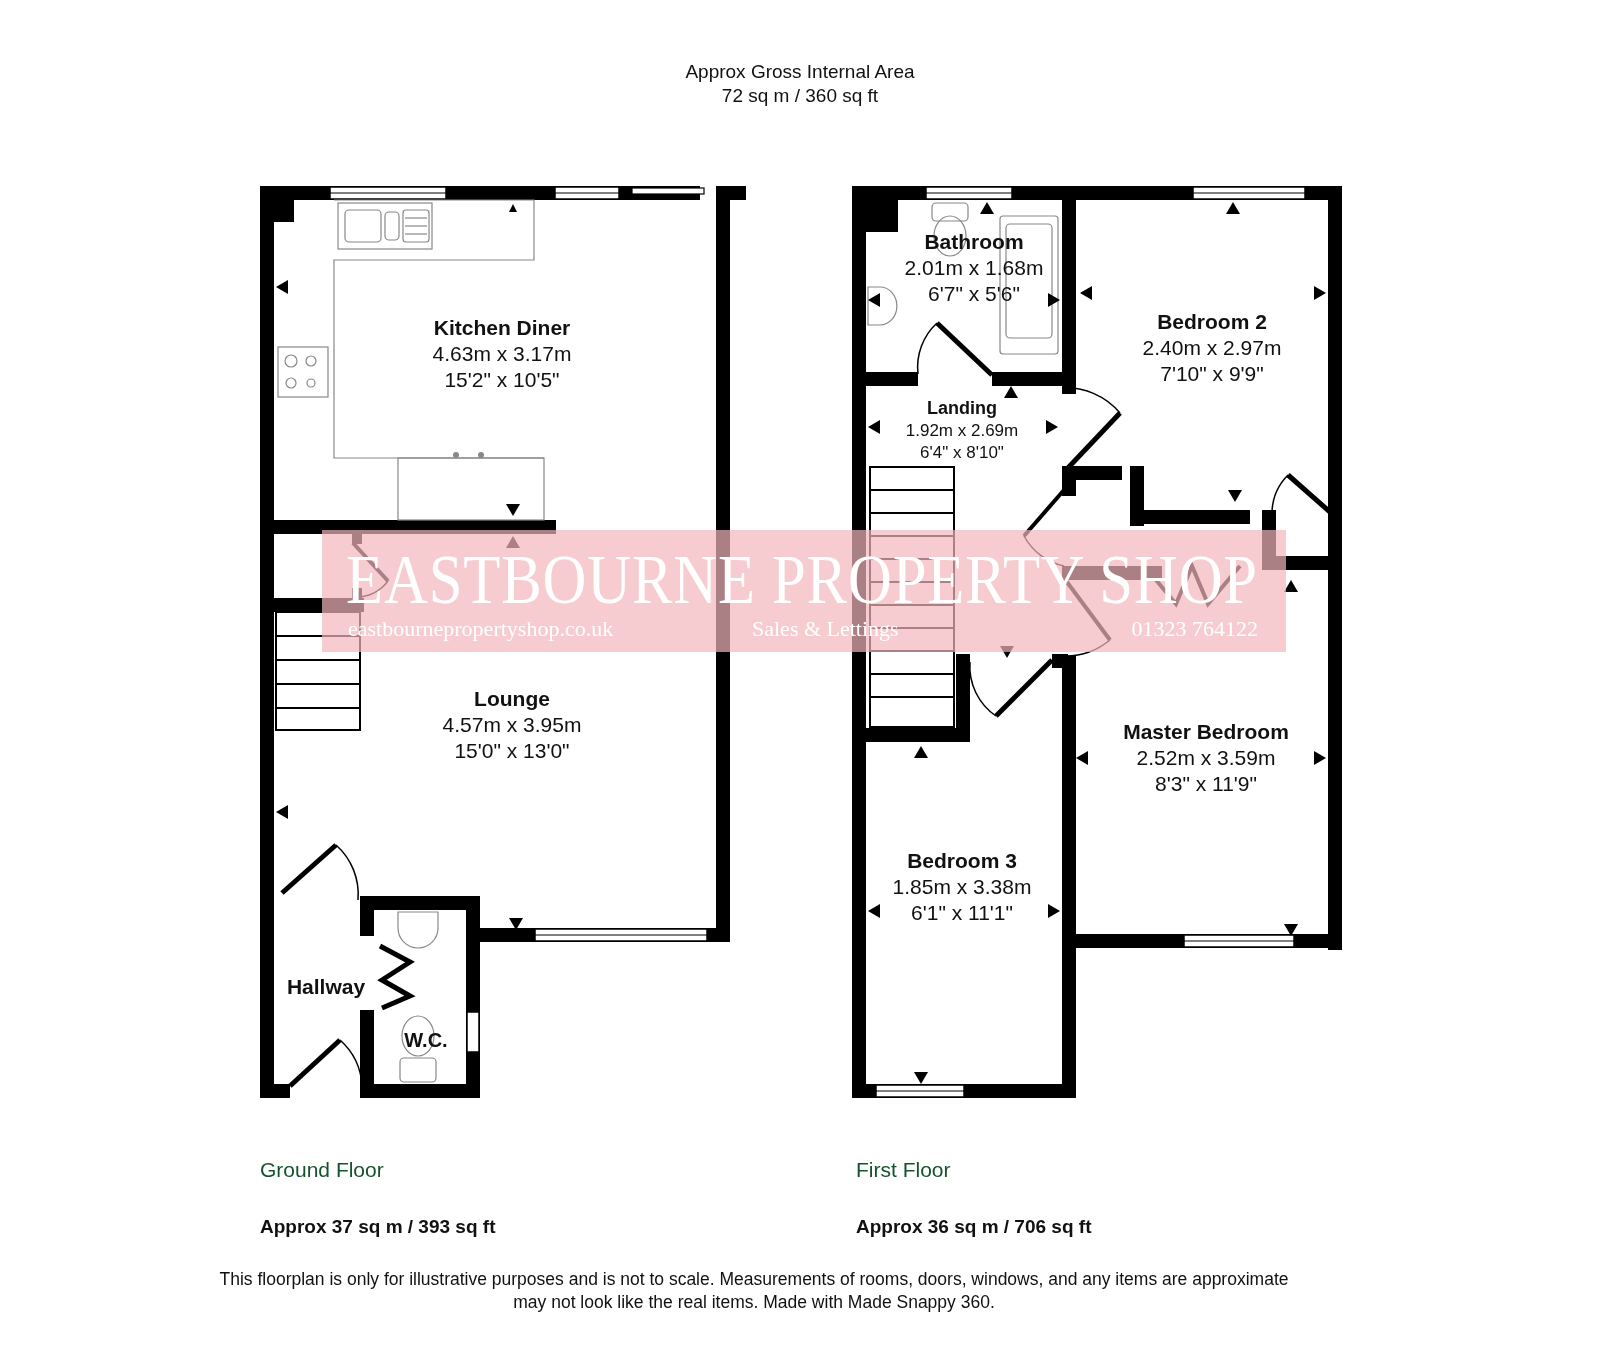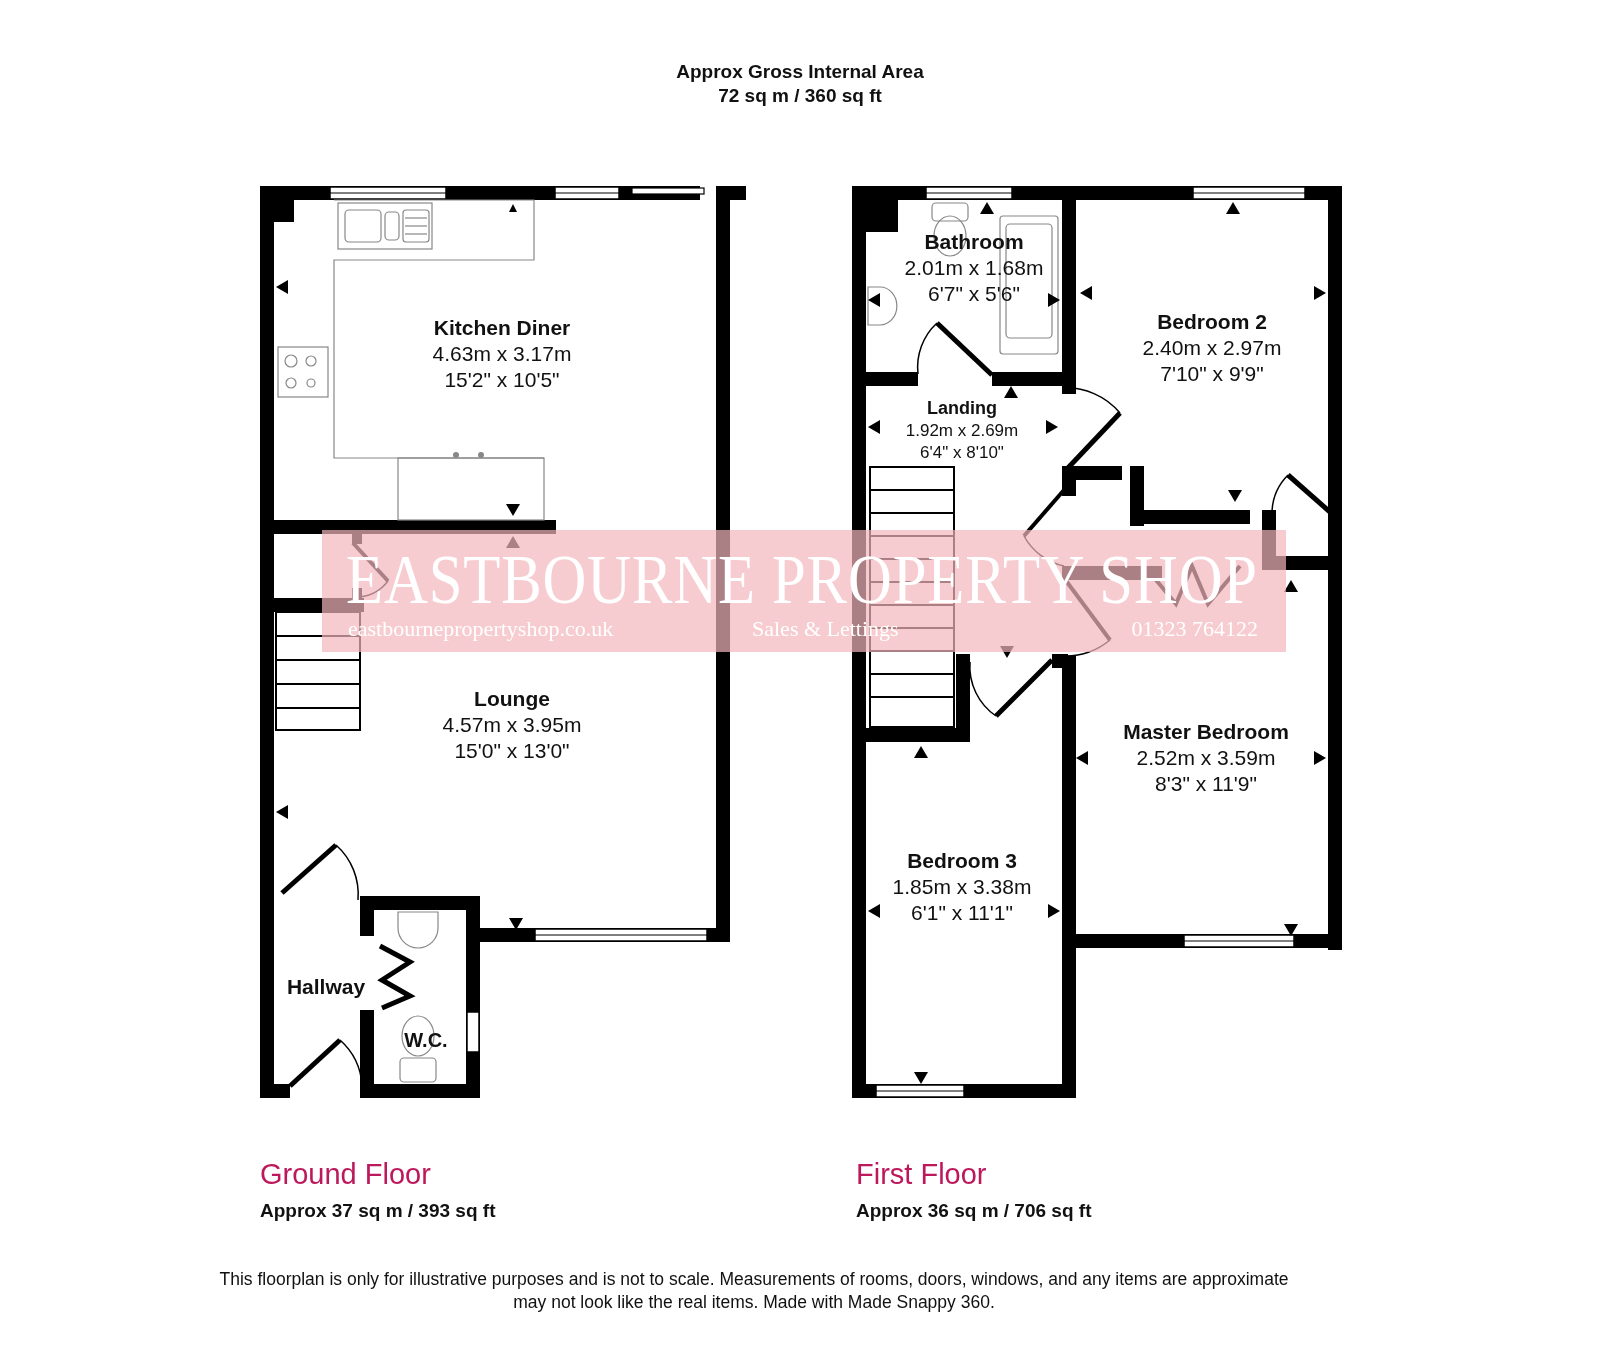--- a/index.html
+++ b/index.html
@@ -1,23 +1,23 @@
 <!DOCTYPE html>
 <html><head>
 <meta charset="utf-8">
 <style>
   html,body{margin:0;padding:0;background:#fff;}
   body{width:1600px;height:1357px;position:relative;overflow:hidden;font-family:"Liberation Sans",sans-serif;color:#111;}
   .abs{position:absolute;}
-  .hdr{left:0;width:1600px;text-align:center;font-weight:bold;font-size:19px;line-height:23px;}
+  .hdr{left:0;width:1600px;text-align:center;font-weight:normal;font-size:19px;line-height:23px;}
   svg{position:absolute;left:0;top:0;}
   .rname{font-family:"Liberation Sans",sans-serif;font-weight:bold;fill:#111;}
   .rdim{font-family:"Liberation Sans",sans-serif;fill:#111;}
-  .floor-title{font-size:29px;color:#be185d;}
-  .floor-area{font-size:19px;font-weight:bold;color:#111;}
+  .floor-title{font-size:21px;color:#14532d;}
+  .floor-area{font-size:19px;font-weight:bold;color:#111;margin-top:16px;}
   .disc{left:0;width:1508px;text-align:center;font-size:17.5px;line-height:23px;top:1268px;}
   .wm-title{font-family:"Liberation Serif",serif;fill:#fff;}
   .wm-small{font-family:"Liberation Serif",serif;fill:#fff;}
 </style>
 </head>
 <body>
 
 <div class="abs hdr" style="top:60px;">Approx Gross Internal Area</div>
 <div class="abs hdr" style="top:84px;">72 sq m / 360 sq ft</div>
 

